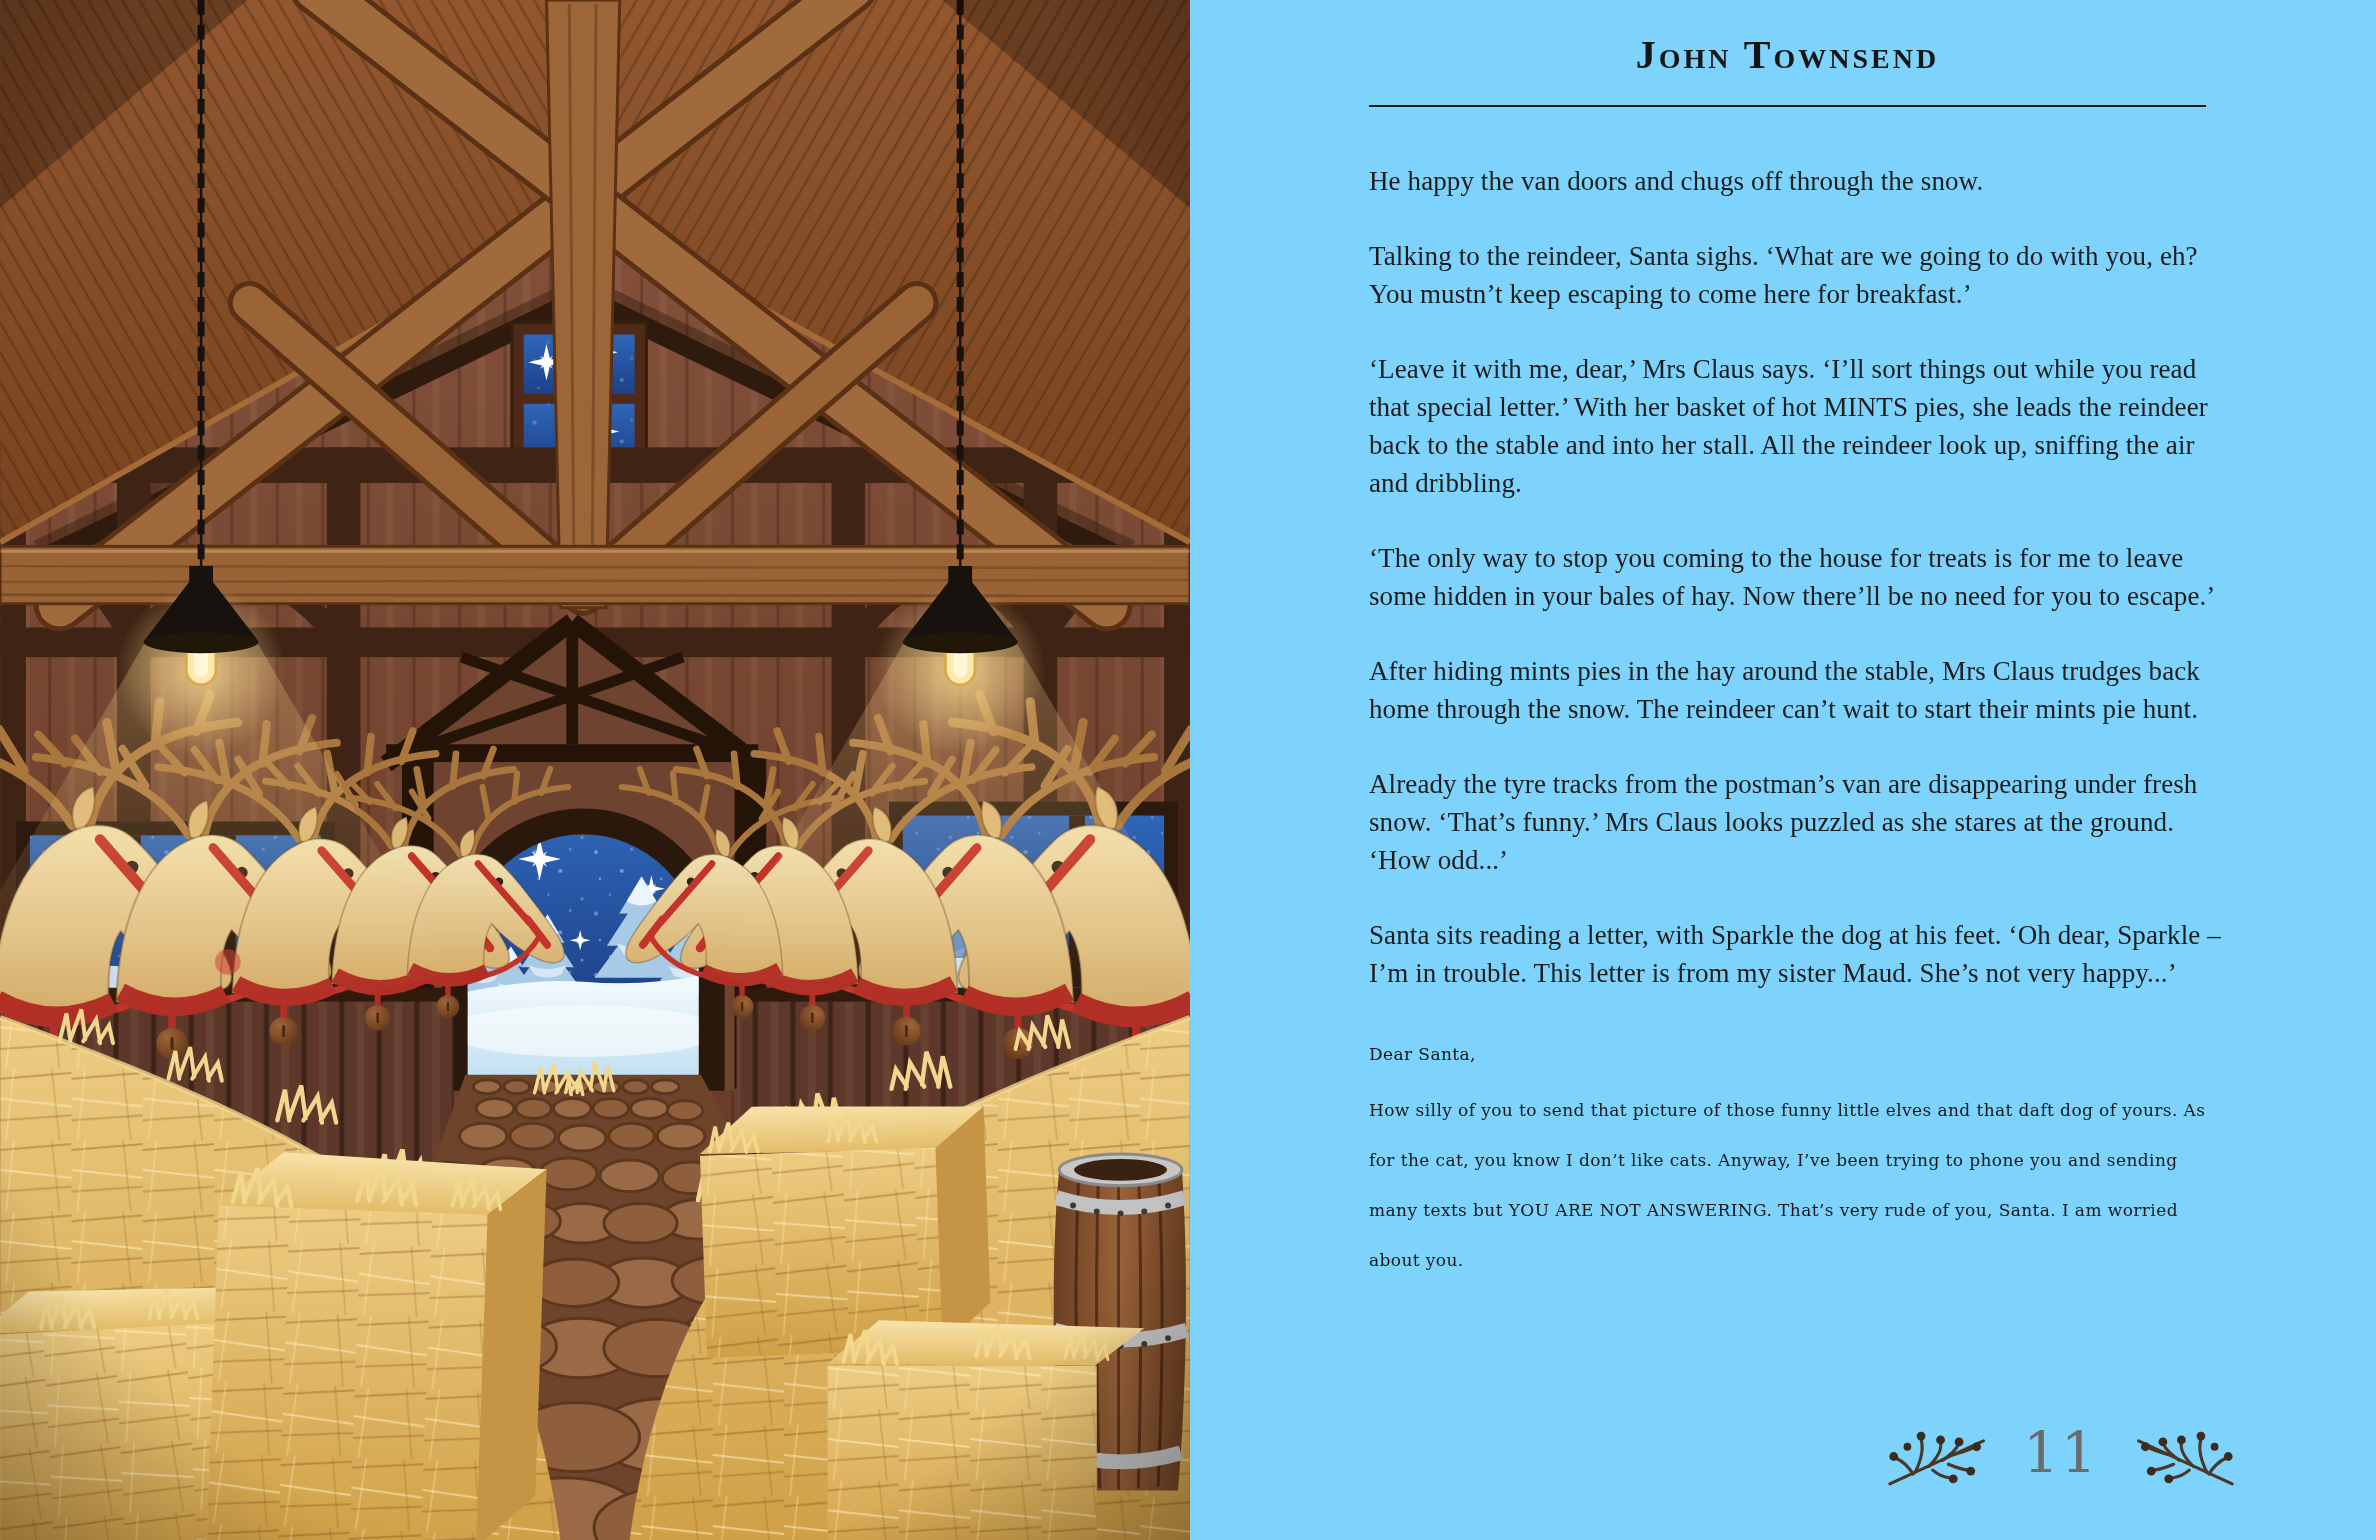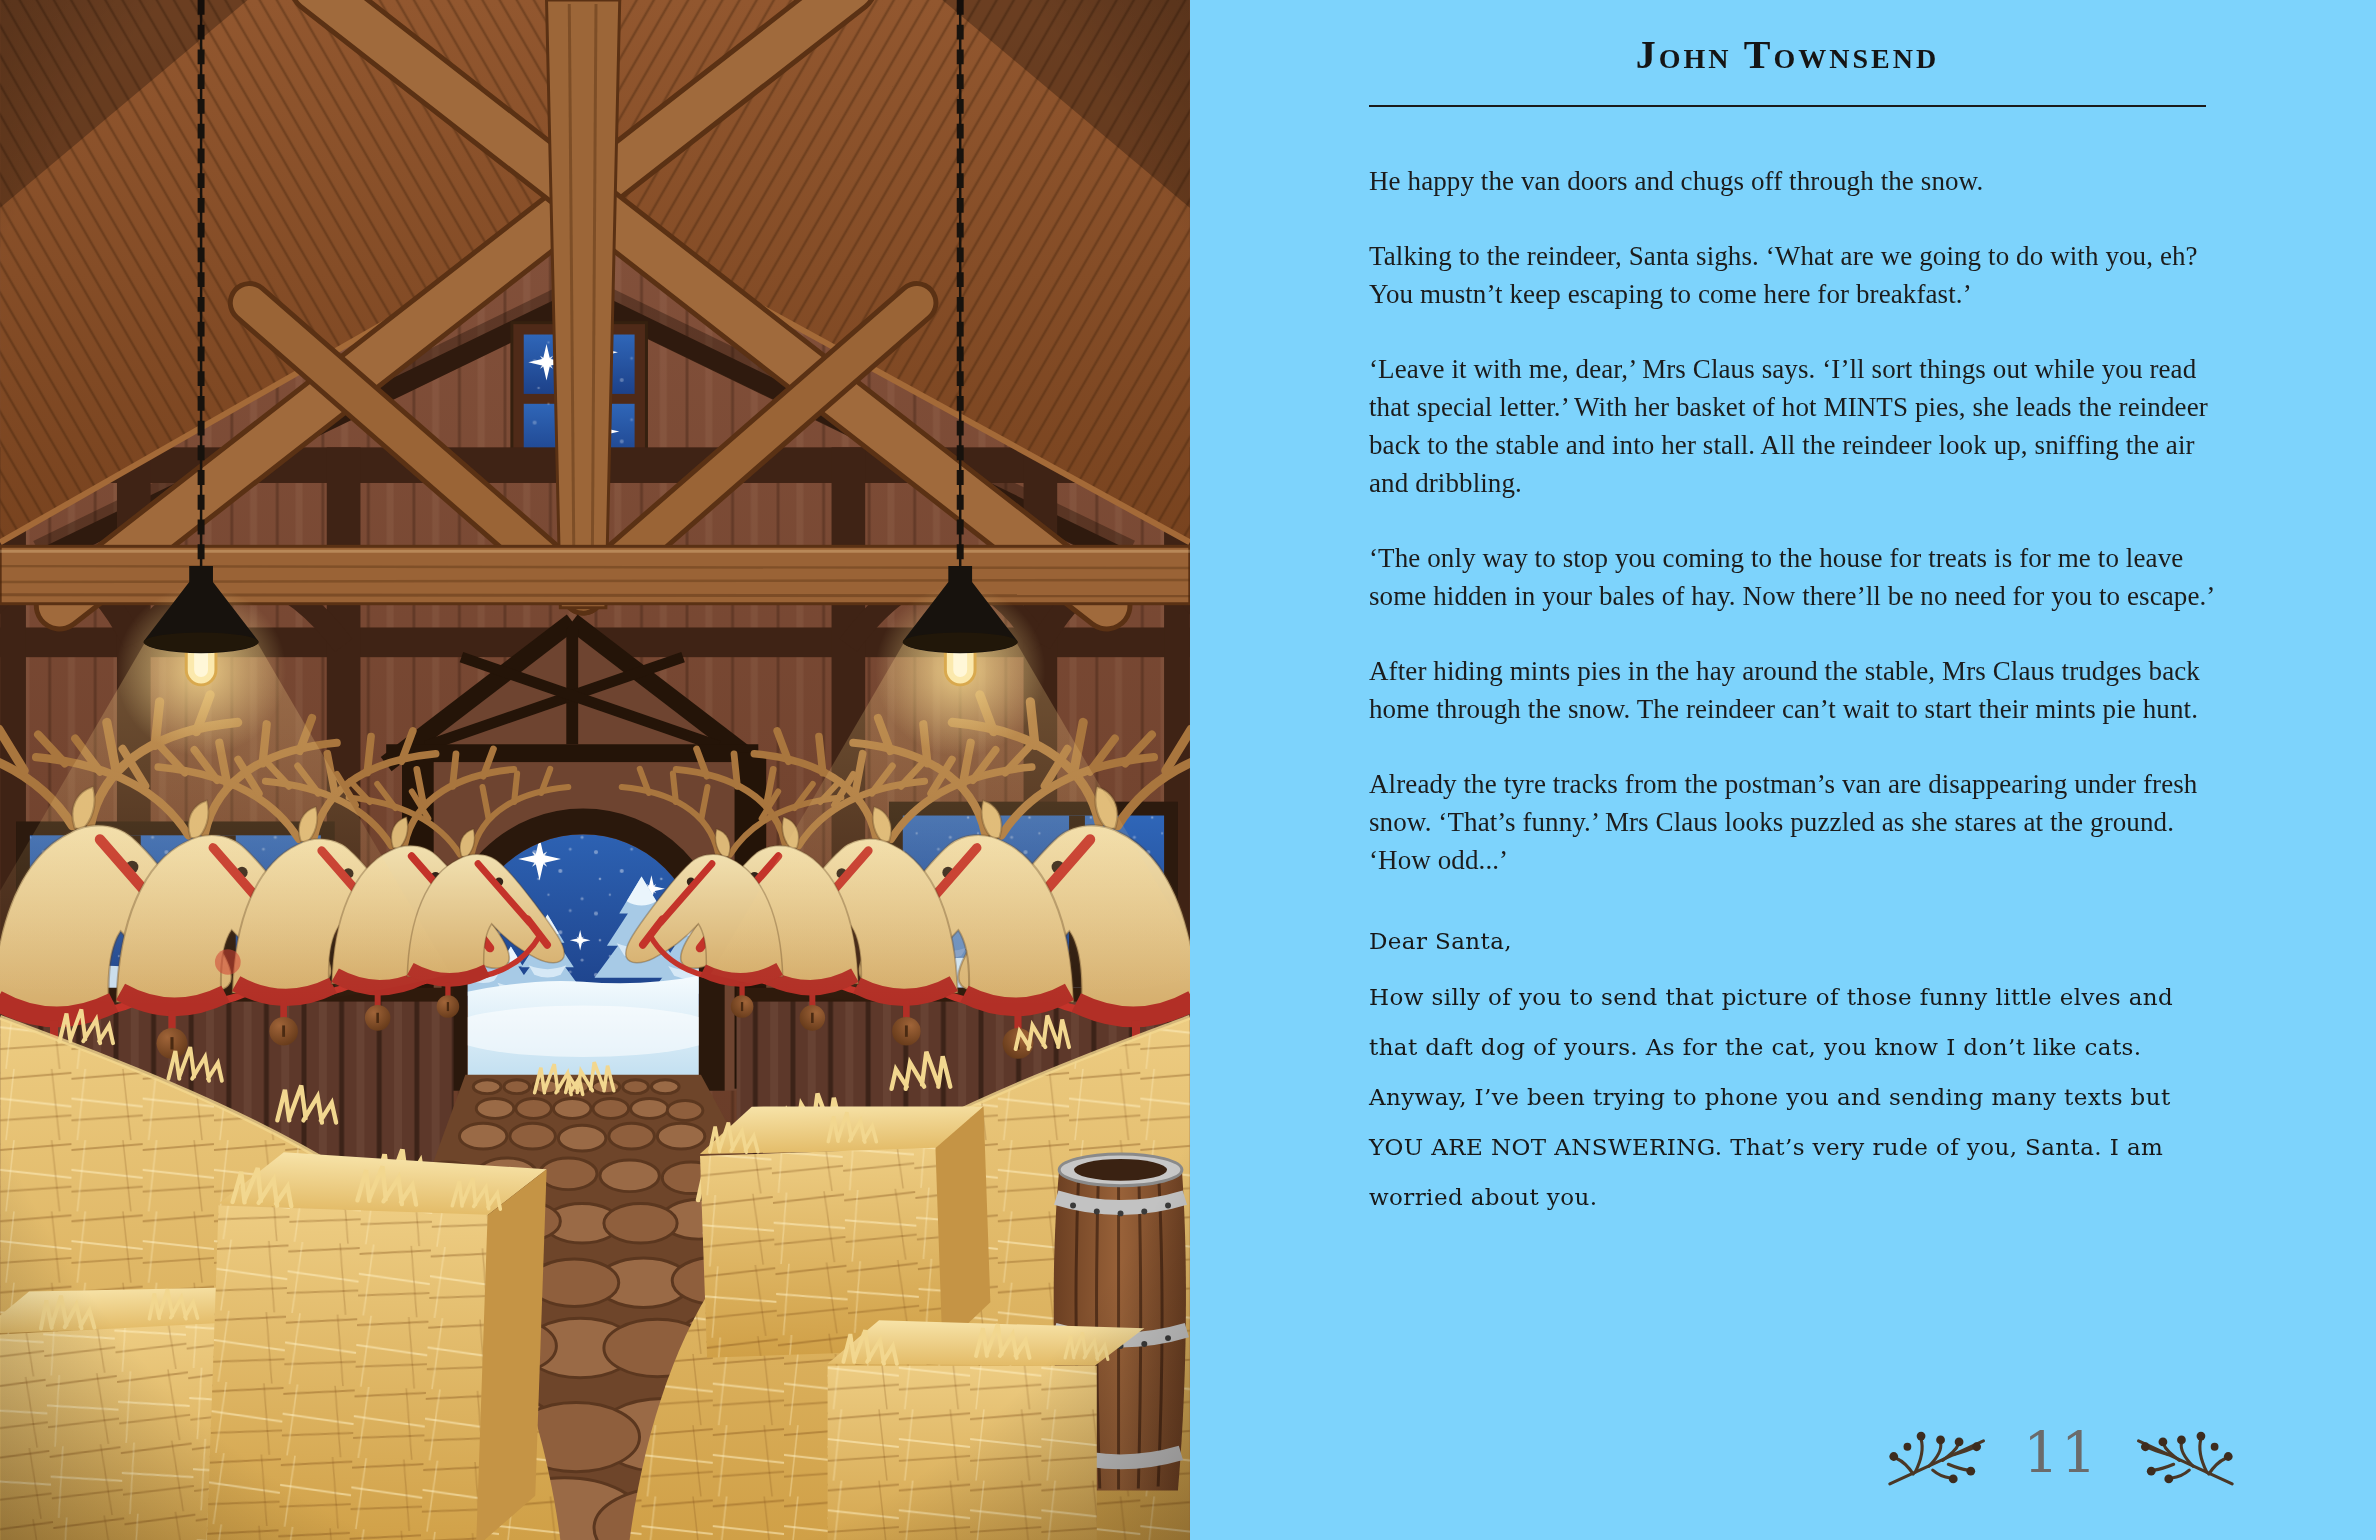--- a/index.html
+++ b/index.html
@@ -15,21 +15,21 @@
   .head-wrap{position:absolute;left:179px;top:26px;width:837px;text-align:center;}
   .author{
     font-family:"Liberation Serif", serif;font-variant:small-caps;
     font-size:40px;letter-spacing:3px;color:#151515;font-weight:600;line-height:57px;
   }
   .rule{position:absolute;left:179px;top:97px;width:837px;height:0;border:none;border-top:2.5px solid #1a1a1a;}
 
   .text-block{position:absolute;left:179px;top:162px;width:859px;}
   .text-block p{margin:0 0 37px 0;font-size:27px;line-height:38px;letter-spacing:0.1px;text-align:left;}
   p.letter{
-    font-family:"DejaVu Serif", serif;font-size:23px;line-height:50px;
+    font-family:"DejaVu Serif", serif;font-size:17px;line-height:50px;
     letter-spacing:0.4px;color:#181818;
   }
   p.letter.salutation{margin:8px 0 6px 0;}
   p.letter.body{margin:0;}
 
   .page-footer{
     position:absolute;left:450px;top:1412px;width:842px;height:89px;
     display:flex;align-items:center;justify-content:center;gap:22px;
   }
   .pagenum{
@@ -509,20 +509,21 @@
     </div>
     <hr class="rule">
 
     <div class="text-block">
       <p>He happy the van doors and chugs off through the snow.</p>
       <p>Talking to the reindeer, Santa sighs. ‘What are we going to do with you, eh? You mustn’t keep escaping to come here for breakfast.’</p>
       <p>‘Leave it with me, dear,’ Mrs Claus says. ‘I’ll sort things out while you read that special letter.’ With her basket of hot MINTS pies, she leads the reindeer back to the stable and into her stall. All the reindeer look up, sniffing the air and dribbling.</p>
       <p>‘The only way to stop you coming to the house for treats is for me to leave some hidden in your bales of hay. Now there’ll be no need for you to escape.’</p>
       <p>After hiding mints pies in the hay around the stable, Mrs Claus trudges back home through the snow. The reindeer can’t wait to start their mints pie hunt.</p>
       <p>Already the tyre tracks from the postman’s van are disappearing under fresh snow. ‘That’s funny.’ Mrs Claus looks puzzled as she stares at the ground. ‘How odd...’</p>
+      <p>Santa sits reading a letter, with Sparkle the dog at his feet. ‘Oh dear, Sparkle – I’m in trouble. This letter is from my sister Maud. She’s not very happy...’</p>
       <p class="letter salutation">Dear Santa,</p>
       <p class="letter body">How silly of you to send that picture of those funny little elves and that daft dog of yours. As for the cat, you know I don’t like cats. Anyway, I’ve been trying to phone you and sending many texts but YOU ARE NOT ANSWERING. That’s very rude of you, Santa. I am worried about you.</p>
     </div>
 
     <div class="page-footer">
       <svg class="sprig" viewBox="0 0 120 72">
         <g stroke="#4a3726" stroke-width="3.2" fill="none" stroke-linecap="round">
           <path d="M6,64 L102,20"></path>
           <path d="M32,52 Q42,32 38,18"></path>
             <path d="M46,46 Q60,32 58,22"></path>

